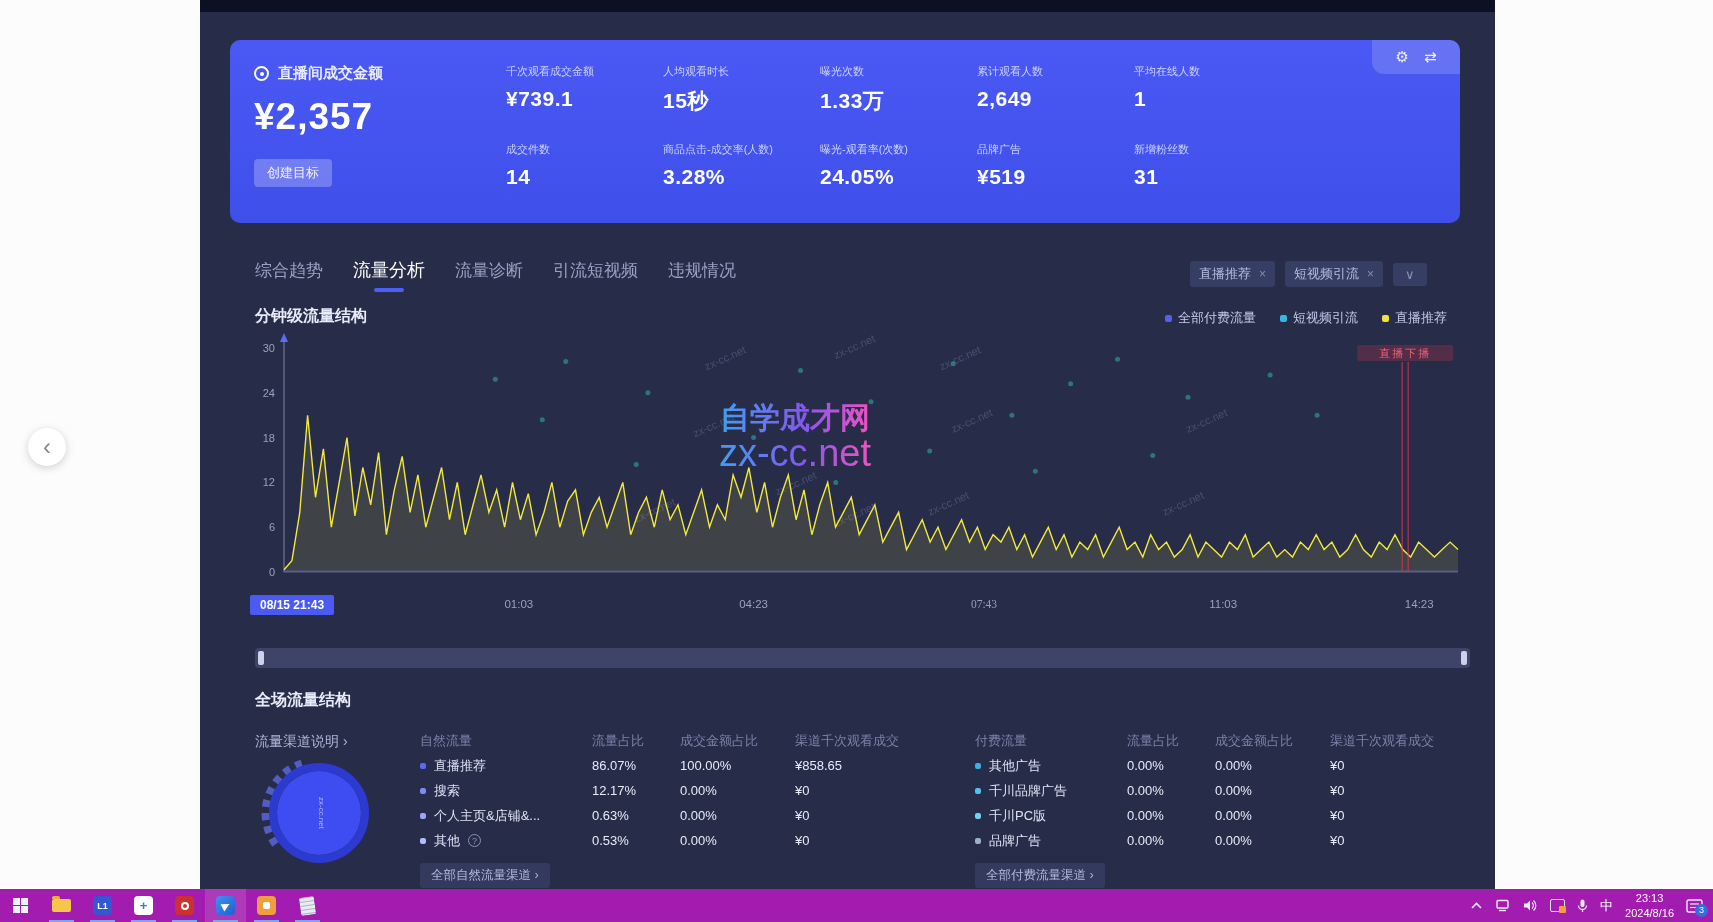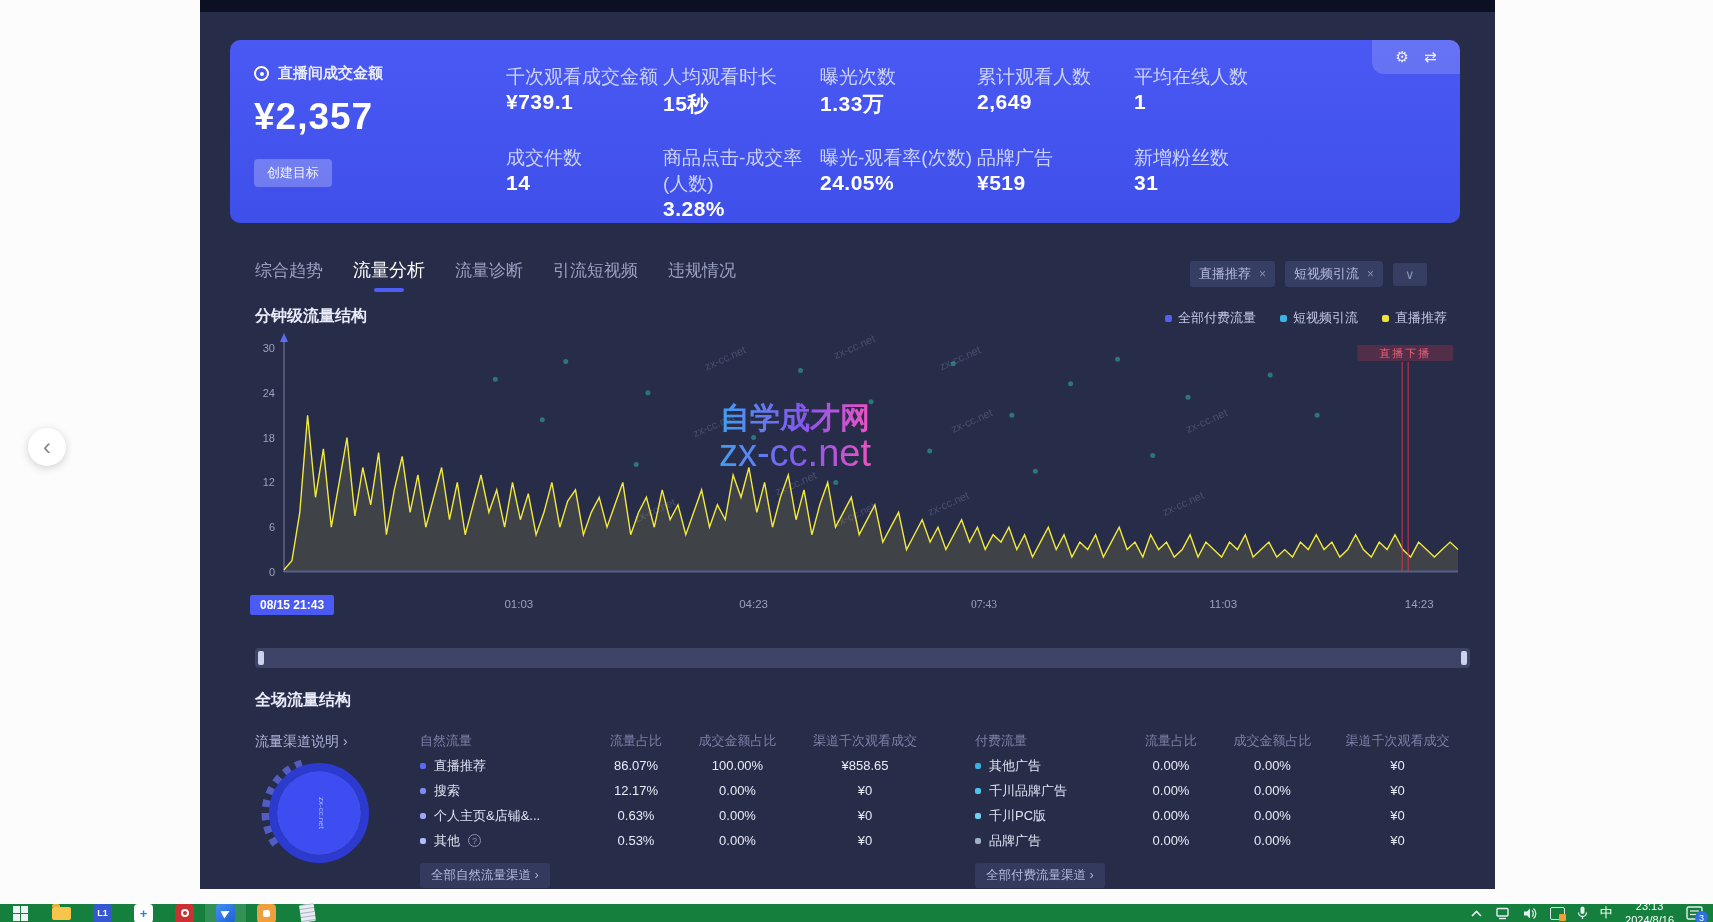--- a/index.html
+++ b/index.html
@@ -16,22 +16,22 @@
           border-radius:0 10px 0 12px;display:flex;align-items:center;justify-content:center;gap:15px;
           color:#eef0ff;font-size:15px}
   .bleft{position:absolute;left:24px;top:24px}
   .b-title{display:flex;align-items:center;gap:9px;font-size:15px;color:#e9ecff;font-weight:bold}
   .target-ic{width:15px;height:15px;border:2px solid #fff;border-radius:50%;position:relative}
   .target-ic::after{content:"";position:absolute;left:3.5px;top:3.5px;width:4px;height:4px;background:#fff;border-radius:50%}
   .b-value{font-size:37px;font-weight:800;margin-top:13px;letter-spacing:1px}
   .b-btn{display:inline-block;margin-top:21px;padding:5px 13px;border-radius:4px;background:rgba(255,255,255,.25);
          font-size:13px;color:#f2f4ff;cursor:pointer}
   .metrics{position:absolute;left:276px;top:24px;display:grid;grid-template-columns:repeat(4,157px) 180px;row-gap:27px}
-  .mlabel{font-size:19px;color:#ccd3fb}
-  .mvalue{font-size:21px;font-weight:800;letter-spacing:.5px}
+  .mlabel{font-size:11px;color:#ccd3fb}
+  .mvalue{font-size:21px;font-weight:800;margin-top:8px;letter-spacing:.5px}
 
   
   .tabs{position:absolute;left:55px;top:258px;display:flex;gap:30px;align-items:flex-end;font-size:17px;color:#9ba1c4}
   .tab{position:relative;padding-bottom:9px;cursor:pointer;white-space:nowrap}
   .tab.active{color:#fff;font-weight:400;font-size:18px}
   .tab.active::after{content:"";position:absolute;left:50%;transform:translateX(-50%);bottom:-1px;width:30px;height:4px;border-radius:2px;background:#4d5ef5}
   .chips{position:absolute;left:990px;top:261px;display:flex;gap:10px;align-items:center}
   .chip{background:#373e63;border-radius:3px;padding:4px 9px;font-size:13px;color:#b7bde0;display:flex;gap:8px;align-items:center;cursor:pointer}
   .chip .x{color:#858cb8;font-size:12px}
   .chip.dd{color:#8a91bc;padding:4px 12px}
@@ -55,34 +55,34 @@
   
   .chan-link{position:absolute;left:55px;top:733px;font-size:14px;color:#aeb5d8;cursor:pointer}
   .donut{position:absolute;left:58px;top:752px}
   .table{position:absolute;top:728px;font-size:13px}
   .tbl-nat{left:220px;width:520px}
   .tbl-paid{left:775px;width:492px}
   .trow{display:grid;align-items:center;height:25px}
   .tbl-nat .trow{grid-template-columns:172px 88px 115px 140px}
   .tbl-paid .trow{grid-template-columns:152px 88px 115px 135px}
   .trow.head span{color:#7c82a8}
-  .num{text-align:center;color:#e8ebf8}
+  .num{text-align:left;color:#e8ebf8}
   .name{display:flex;align-items:center;gap:8px;color:#dfe3f5;white-space:nowrap;overflow:hidden}
   .dot{width:6px;height:6px;border-radius:2px;flex:none}
   .info-ic{width:13px;height:13px;border:1px solid #8a90b5;border-radius:50%;color:#8a90b5;font-size:9px;
            display:inline-flex;align-items:center;justify-content:center;cursor:pointer}
   .tfoot{display:inline-block;margin-top:10px;background:#333a5e;color:#b3b9dc;padding:4px 11px;border-radius:3px;font-size:12.5px;cursor:pointer}
 
   
   .back{position:absolute;left:28px;top:428px;width:38px;height:38px;border-radius:50%;background:#fff;
         box-shadow:0 2px 8px rgba(0,0,0,.18);display:flex;align-items:center;justify-content:center;
         color:#888;font-size:24px;cursor:pointer;line-height:1}
 
   
-  .taskbar{position:absolute;left:0;bottom:0;width:1713px;height:18px;background:#15803d;display:flex;align-items:center;z-index:5}
+  .taskbar{position:absolute;left:0;bottom:0;width:1713px;height:33px;background:#a21caf;display:flex;align-items:center;z-index:5}
   .tbi{width:41px;height:33px;display:flex;align-items:center;justify-content:center;position:relative;cursor:pointer}
   .tbi.running::after{content:"";position:absolute;bottom:0;left:8px;right:8px;height:2px;background:#76a9e8}
   .tbi.active{background:rgba(255,255,255,.13)}
   .win-ic{display:grid;grid-template-columns:7px 7px;grid-template-rows:7px 7px;gap:1px}
   .win-ic i{background:#eef3f8}
   .folder-ic{width:19px;height:13px;background:#f7c54c;border-radius:2px;position:relative}
   .folder-ic::before{content:"";position:absolute;top:-3px;left:0;width:8px;height:3px;background:#e8b23a;border-radius:2px 2px 0 0}
   .sq-ic{width:19px;height:19px;border-radius:4px;display:flex;align-items:center;justify-content:center;color:#fff;font-weight:800}
   .l1-ic{background:#3558d0;font-size:9px}
   .plus-ic{background:#fff;color:#2b7de0;font-size:13px}

